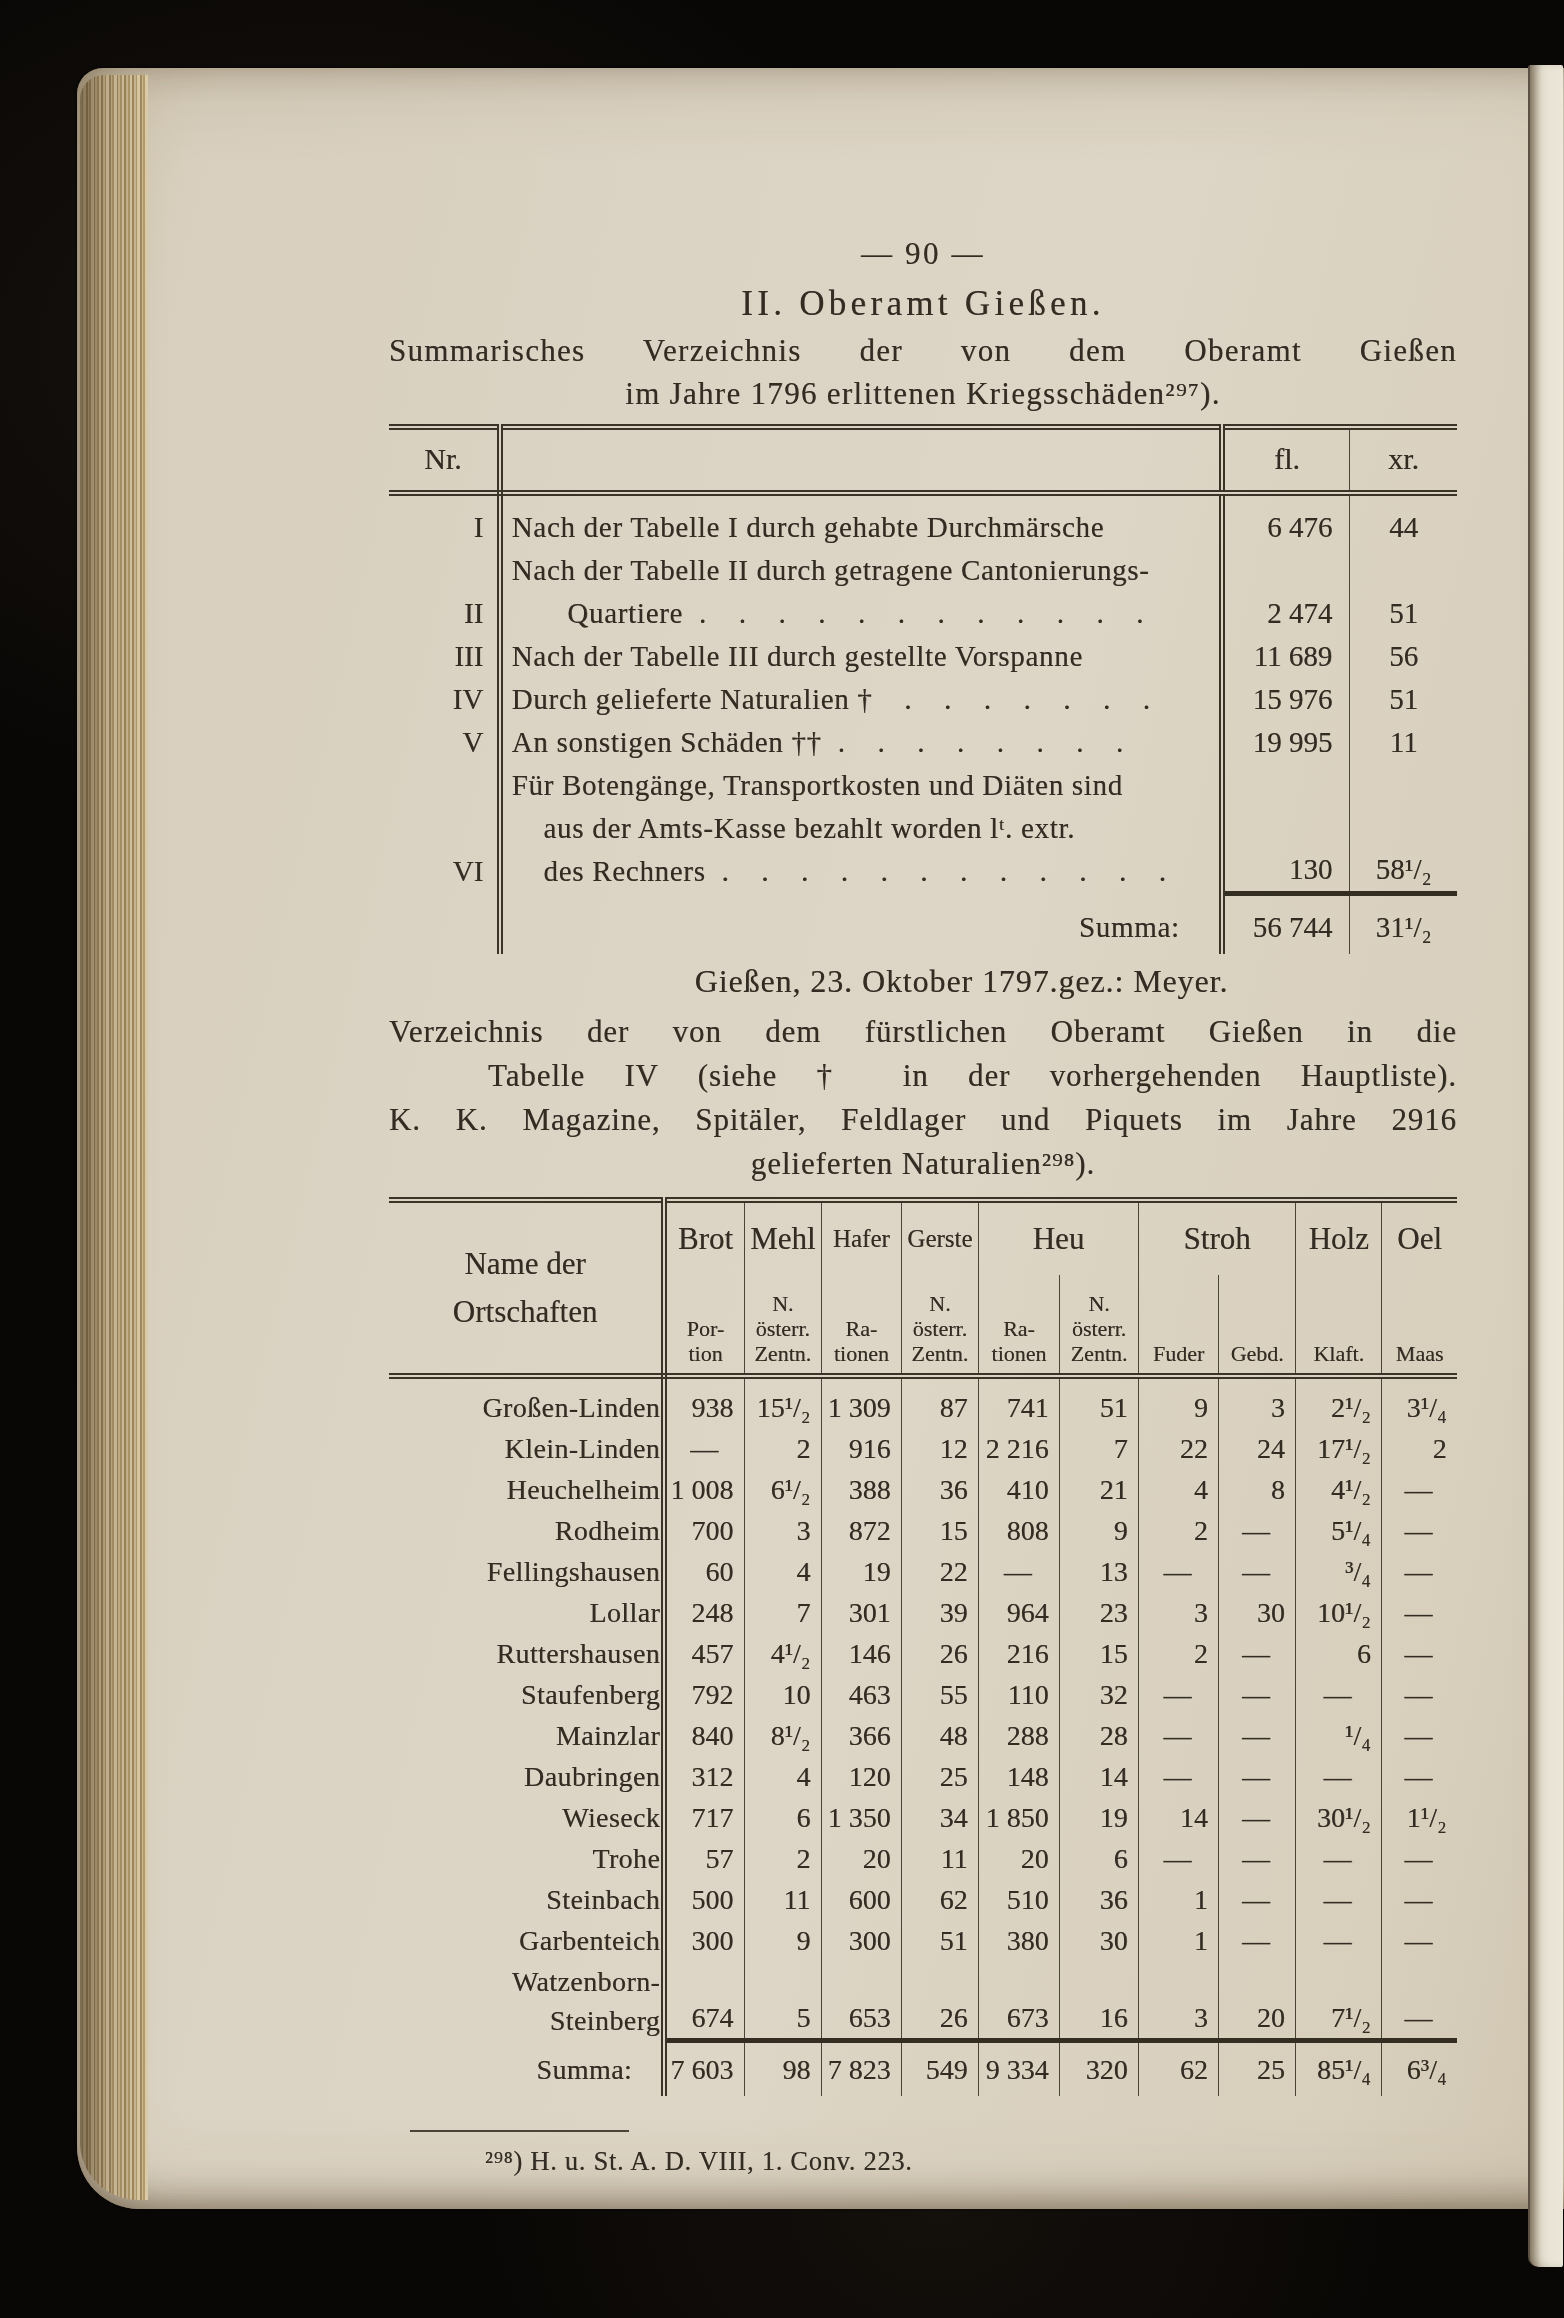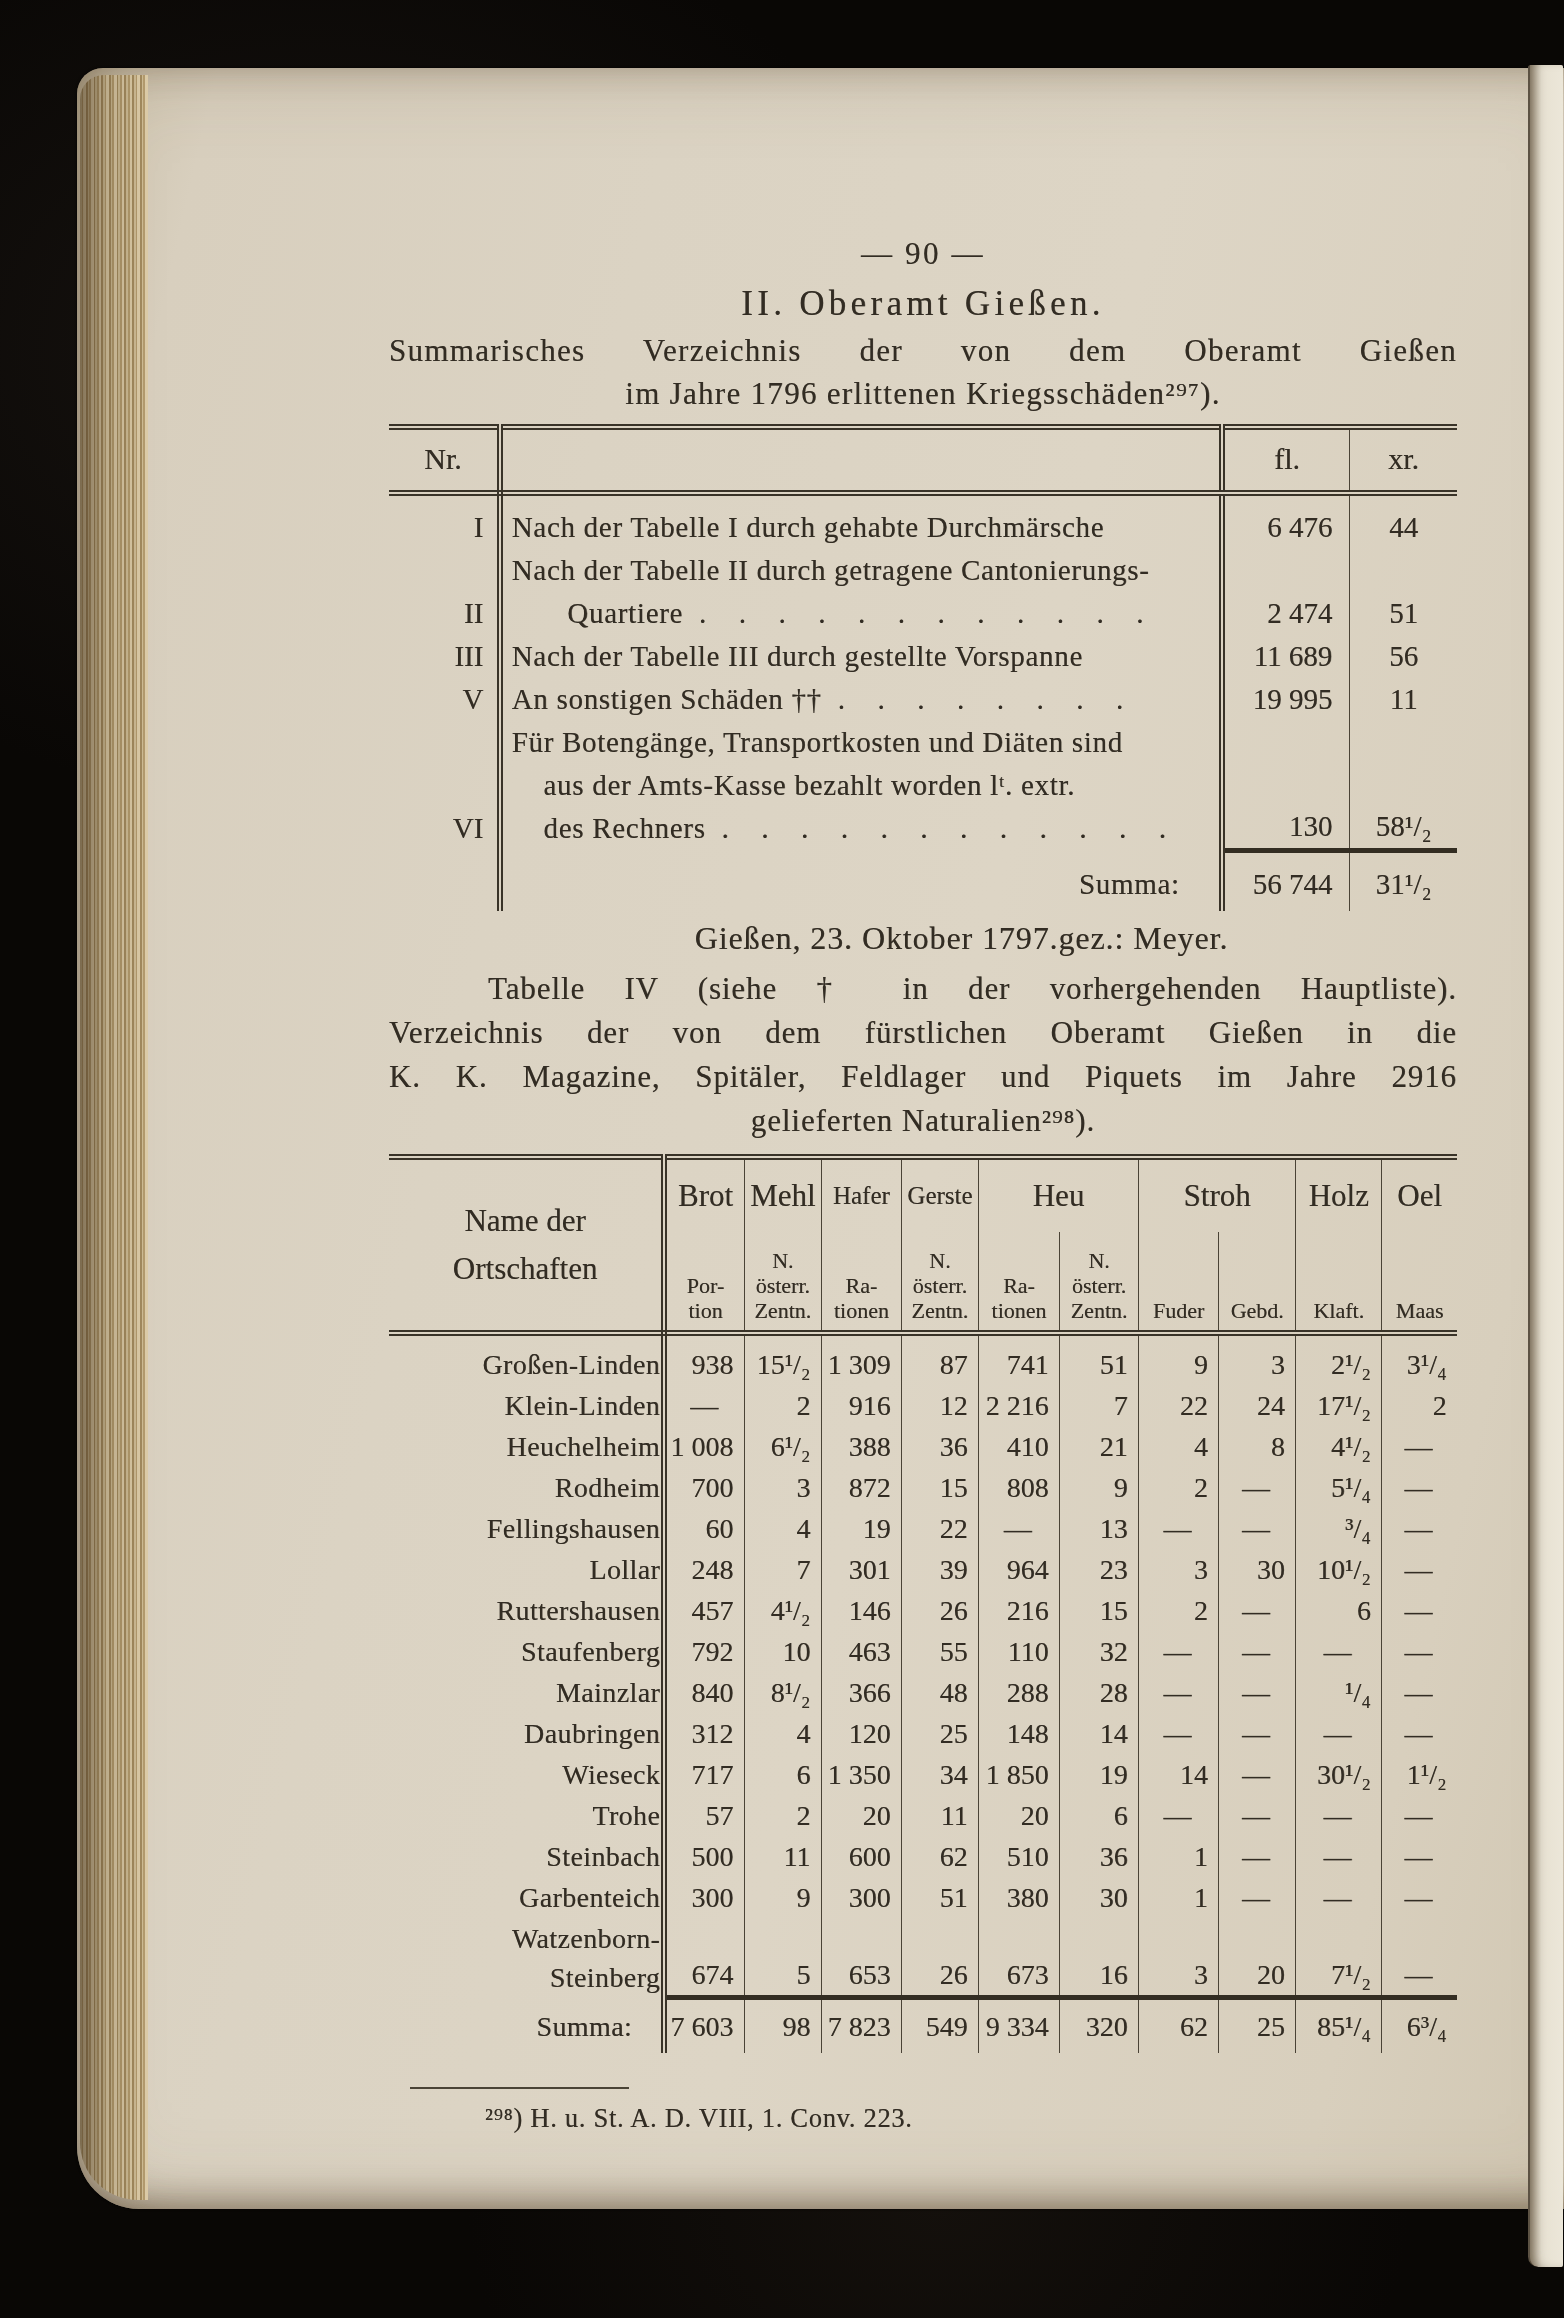--- a/index.html
+++ b/index.html
@@ -139,20 +139,26 @@
             <td class="c-fl">2 474</td>
             <td class="c-xr">51</td>
           </tr>
           <tr>
             <td class="c-nr">III</td>
             <td class="c-desc">Nach der Tabelle III durch gestellte Vorspanne</td>
             <td class="c-fl">11 689</td>
             <td class="c-xr">56</td>
           </tr>
           <tr>
+            <td class="c-nr">IV</td>
+            <td class="c-desc">Durch gelieferte Naturalien †    .    .    .    .    .    .    .</td>
+            <td class="c-fl">15 976</td>
+            <td class="c-xr">51</td>
+          </tr>
+          <tr>
             <td class="c-nr">V</td>
             <td class="c-desc">An sonstigen Schäden ††  .    .    .    .    .    .    .    .</td>
             <td class="c-fl">19 995</td>
             <td class="c-xr">11</td>
           </tr>
           <tr>
             <td class="c-nr">VI</td>
             <td class="c-desc">Für Botengänge, Transportkosten und Diäten sind
     aus der Amts-Kasse bezahlt worden lᵗ. extr.
     des Rechners  .    .    .    .    .    .    .    .    .    .    .    .</td>
@@ -168,22 +174,22 @@
           <td class="c-xr thick">31¹/₂</td>
         </tr>
       </tbody>
     </table>
 
     <div class="sigline">
       <span>Gießen, 23. Oktober 1797.</span>
       <span>gez.: Meyer.</span>
     </div>
 
+    <div class="h2 j">Verzeichnis der von dem fürstlichen Oberamt Gießen in die</div>
     <div class="h2 j i1">Tabelle IV  (siehe  †  in  der  vorhergehenden  Hauptliste).</div>
-    <div class="h2 j">Verzeichnis der von dem fürstlichen Oberamt Gießen in die</div>
     <div class="h2 j">K. K. Magazine, Spitäler, Feldlager und Piquets im Jahre 2916</div>
     <div class="h2 c">gelieferten Naturalien²⁹⁸).</div>
 
     <table class="t2">
       <colgroup>
         <col style="width:275px">
           <col style="width:80px">
           <col style="width:77px">
           <col style="width:80px">
         <col style="width:77px">

